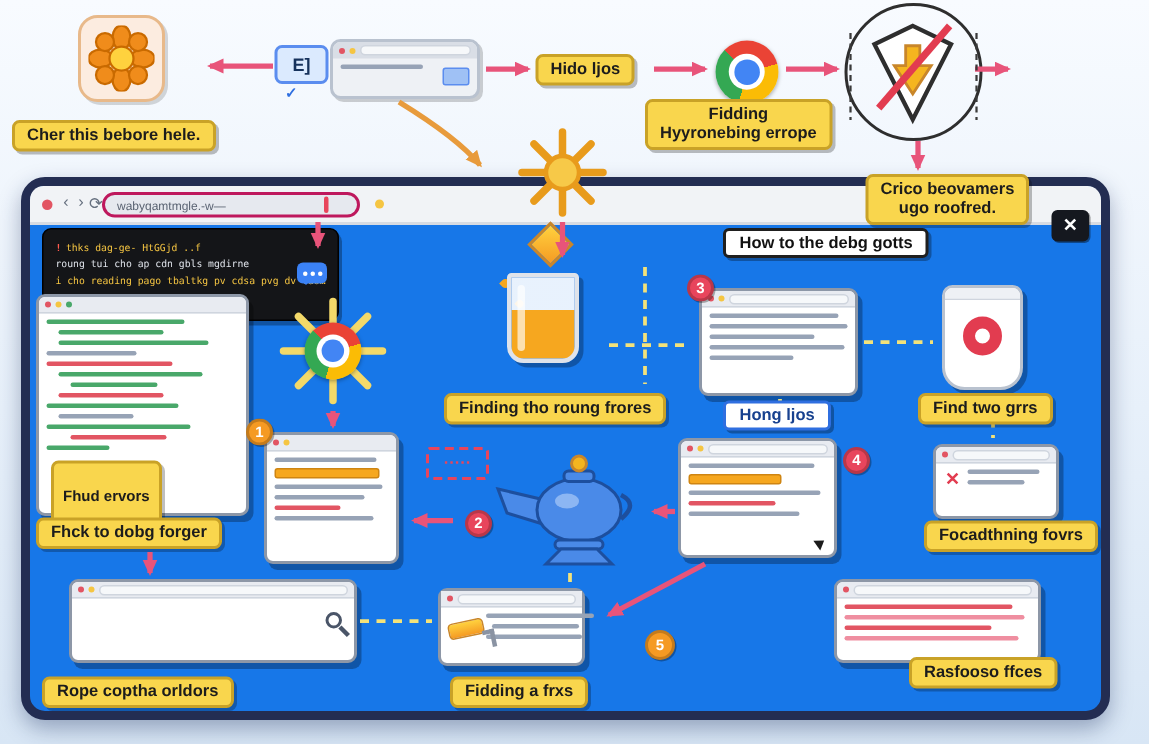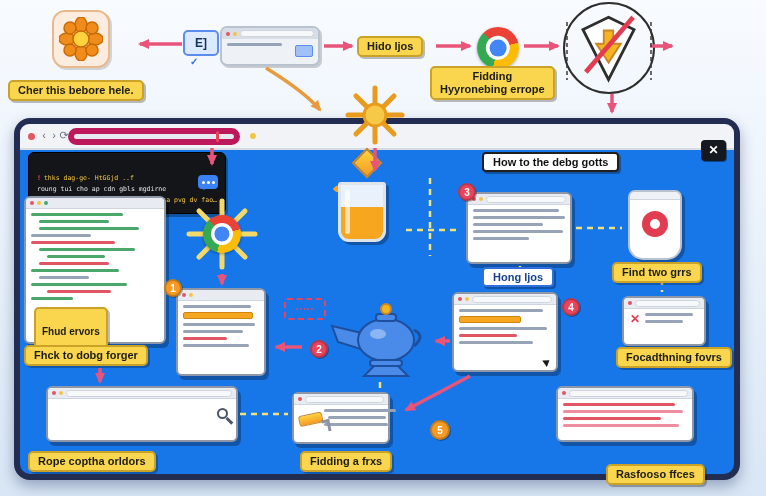--- a/index.html
+++ b/index.html
@@ -20,40 +20,40 @@
     box-shadow:2px 2px 0 rgba(0,0,0,.3);z-index:40}
 
   
   #window{position:absolute;left:14px;top:118px;width:726px;height:362px;
     border:6px solid #232d52;border-radius:16px;background:#1777e8;
     box-shadow:0 6px 14px rgba(20,40,90,.35)}
   #chromebar{position:absolute;left:0;top:0;width:100%;height:26px;background:#f1f3f6;
     border-radius:9px 9px 0 0;border-bottom:2px solid #d7dbe2}
   .navglyph{position:absolute;top:5px;font-size:11px;color:#66707f;width:12px;text-align:center;cursor:default}
   #addresspill{position:absolute;left:48px;top:4px;width:172px;height:17px;background:#e6e9ef;
-    border:6px solid #be185d;border-radius:9px;font-size:8px;color:#5a6372;line-height:15px;padding:0 8px;
+    border:2px solid #be185d;border-radius:9px;font-size:8px;color:#5a6372;line-height:15px;padding:0 8px;
     overflow:hidden;white-space:nowrap}
   .bardot{position:absolute;border-radius:50%}
   #closebtn{position:absolute;right:8px;top:16px;width:25px;height:21px;background:#15181f;color:#fff;
     border-radius:4px;font-size:12px;font-weight:bold;text-align:center;line-height:20px;z-index:50;cursor:pointer;
     box-shadow:1px 1px 0 rgba(0,0,0,.4)}
 
   
   .card{position:absolute;background:#fff;border:2px solid #8d97a7;border-radius:6px;
     box-shadow:3px 4px 0 rgba(0,0,0,.28);overflow:hidden}
   .cbar{height:11px;background:#e8ebf1;border-bottom:1px solid #cfd5de;display:flex;align-items:center;gap:3px;padding:0 4px}
   .cdot{width:4px;height:4px;border-radius:50%;flex:0 0 auto}
   .cpill{height:7px;background:#f6f8fa;border:1px solid #cfd5de;border-radius:4px;flex:1}
   .ln{height:3px;border-radius:2px;margin:4px 5px;background:#c3cad6}
   .g{background:#49a86a}.r{background:#e25563}.d{background:#97a3b6}.p{background:#ef8ea0}
   .orow{height:7px;border-radius:2px;margin:4px 5px;background:#f6a71f;border:1px solid #cf8512}
 
   
   #terminal{position:absolute;left:28px;top:152px;width:198px;height:62px;background:#141518;
-    border:1px solid #000;border-radius:6px;padding:20px 8px;z-index:12;
+    border:1px solid #000;border-radius:6px;padding:7px 8px;z-index:12;
     font-family:"DejaVu Sans Mono",monospace;font-size:6.5px;line-height:1.7;
     box-shadow:2px 3px 0 rgba(0,0,0,.3)}
   .t-yellow{color:#f5c542}.t-white{color:#dfe3ea}.t-alert{color:#ff5a4e;font-weight:bold;margin-right:3px}
   .chat{position:absolute;right:7px;top:22px;width:20px;height:14px;background:#3b82f6;border-radius:4px}
   .chat::after{content:"";position:absolute;left:4px;top:6px;width:3px;height:3px;background:#fff;border-radius:50%;
     box-shadow:5px 0 0 #fff,10px 0 0 #fff}
   .chat::before{content:"";position:absolute;left:3px;bottom:-4px;border:3px solid transparent;border-top-color:#3b82f6}
 
   
   #flowercard{position:absolute;left:52px;top:10px;width:58px;height:58px;background:#fcece0;
@@ -147,20 +147,24 @@
     </svg>
   </div>
 
   <div class="ylabel" style="left:430px;top:66px">
     <div>Fidding</div>
     <div>Hyyronebing errope</div>
   </div>
 
   <div class="ylabel" style="left:8px;top:80px">Cher this bebore hele.</div>
 
+  <div class="ylabel" style="left:577px;top:116px;z-index:40">
+    <div>Crico beovamers</div>
+    <div>ugo roofred.</div>
+  </div>
 
   <svg class="abs" style="left:342px;top:84px;z-index:20" width="66" height="62" viewBox="0 0 66 62">
     <g stroke="#e89b1c" stroke-width="5" stroke-linecap="round">
       <line x1="33" y1="31" x2="33" y2="4"></line>
         <line x1="33" y1="31" x2="33" y2="58"></line>
       <line x1="33" y1="31" x2="6" y2="31"></line>
         <line x1="33" y1="31" x2="60" y2="31"></line>
       <line x1="33" y1="31" x2="14" y2="12"></line>
         <line x1="33" y1="31" x2="52" y2="12"></line>
       <line x1="33" y1="31" x2="14" y2="50"></line>
@@ -375,27 +379,28 @@
       <path d="M380,382 L380,390"></path>
     </g>
     <g stroke="#3a3a3a" stroke-width="1.5" fill="none" stroke-dasharray="4 3">
       <path d="M567,22 L567,80"></path>
       <path d="M651,22 L651,80"></path>
     </g>
   </svg>
 
   <div class="bwlabel" style="left:482px;top:152px">How to the debg gotts</div>
   <div class="ylabel" style="left:34px;top:307px;font-size:10px;padding:17px 6px">Fhud ervors</div>
+  <div class="ylabel" style="left:296px;top:262px">Finding tho roung frores</div>
   <div class="bluelabel" style="left:482px;top:267px">Hong ljos</div>
   <div class="ylabel" style="left:612px;top:262px">Find two grrs</div>
   <div class="ylabel" style="left:24px;top:345px">Fhck to dobg forger</div>
   <div class="ylabel" style="left:616px;top:347px">Focadthning fovrs</div>
   <div class="ylabel" style="left:28px;top:451px">Rope coptha orldors</div>
   <div class="ylabel" style="left:300px;top:451px">Fidding a frxs</div>
-  <div class="ylabel" style="left:606px;top:464px">Rasfooso ffces</div>
+  <div class="ylabel" style="left:606px;top:438px">Rasfooso ffces</div>
 
   <div class="badge orange" style="left:164px;top:279px;width:18px;height:18px">1</div>
   <div class="badge red" style="left:310px;top:340px;width:18px;height:18px">2</div>
   <div class="badge red" style="left:458px;top:183px;width:18px;height:18px">3</div>
   <div class="badge red" style="left:562px;top:298px;width:18px;height:18px">4</div>
   <div class="badge orange" style="left:430px;top:420px;width:20px;height:20px">5</div>
 
 </div>
 
 </body></html>

